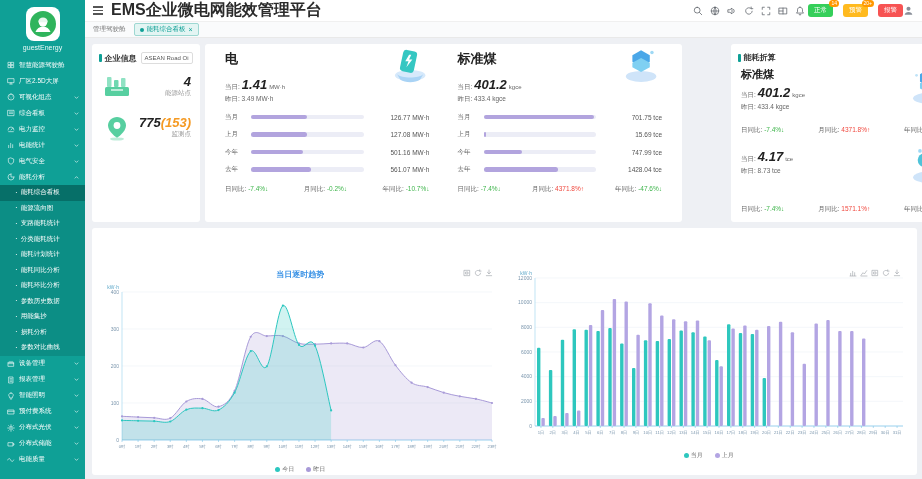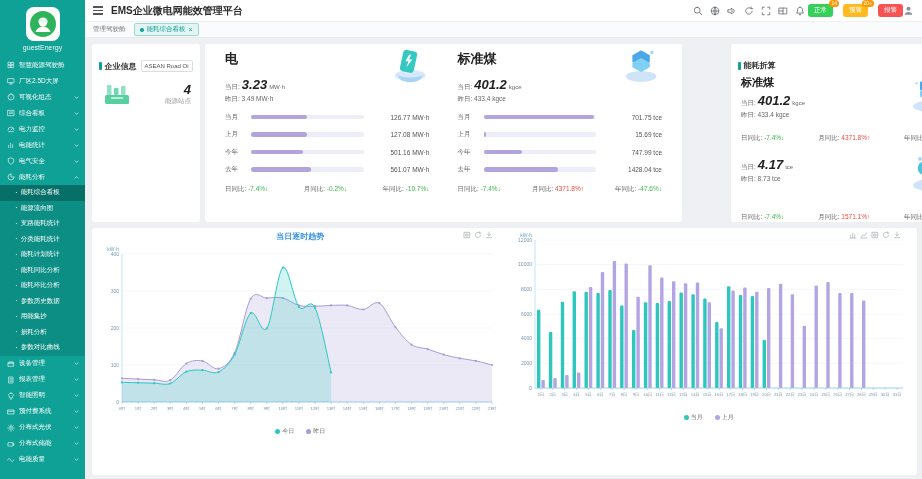--- a/index.html
+++ b/index.html
@@ -12,37 +12,37 @@
   .menu-item{height:16px;display:flex;align-items:center;gap:4px;padding:0 5px 0 7px;font-size:6.5px;cursor:pointer;}
   .menu-item .lbl{flex:1;white-space:nowrap;overflow:hidden;}
   .submenu-item{height:15.5px;display:flex;align-items:center;padding:0 4px 0 15px;font-size:6.5px;background:#0c8e85;cursor:pointer;}
   .submenu-item .dot{margin-right:3px;font-size:8px;line-height:6px;}
   .submenu-item.active{background:#066f68;}
   .submenu-item .lbl{white-space:nowrap;overflow:hidden;}
   
   .header{position:absolute;left:85px;top:0;width:837px;height:22px;background:#fff;display:flex;align-items:center;padding:0 8px;box-sizing:border-box;border-bottom:1px solid #f0f0f0;}
   .burger{display:flex;flex-direction:column;gap:2px;margin-right:8px;cursor:pointer;}
   .burger i{display:block;width:10px;height:1.5px;background:#555;}
-  .htitle{font-size:10px;font-weight:bold;color:#2b2b2b;}
+  .htitle{font-size:16px;font-weight:bold;color:#2b2b2b;}
   .hspacer{flex:1;}
   .hicons{display:flex;align-items:center;gap:7px;}
   .pill{position:relative;font-size:6.5px;color:#fff;border-radius:3px;padding:2px 6px;margin-left:3px;cursor:pointer;}
   .pill .sup{position:absolute;top:-4px;right:-6px;background:#ff9800;color:#fff;font-size:5px;border-radius:5px;padding:0 2px;line-height:7px;}
   .pill.green{background:#35cf5a;}
   .pill.amber{background:#ffba1f;}
   .pill.red{background:#f75353;}
   
   .tabbar{position:absolute;left:85px;top:22px;width:837px;height:16px;background:#fafbfc;border-bottom:1px solid #e9e9e9;display:flex;align-items:center;gap:8px;padding:0 8px;box-sizing:border-box;}
   .tab{font-size:6.5px;color:#777;cursor:pointer;}
   .tab.active{background:#e3f5f3;border:1px solid #9ed8d2;border-radius:2px;color:#0fa096;padding:1px 5px;display:flex;align-items:center;gap:3px;}
   .tab.active .tdot{width:4px;height:4px;border-radius:50%;background:#0fa096;}
   .tab.active .x{color:#0fa096;font-size:7px;cursor:pointer;}
   
   .panel{position:absolute;background:#fff;border-radius:3px;box-sizing:border-box;}
-  .phead{display:flex;align-items:center;padding:16px 7px 2px;}
+  .phead{display:flex;align-items:center;padding:8px 7px 2px;}
   .pbar{width:2.5px;height:8px;background:#0fa096;margin-right:3px;border-radius:1px;}
   .ptitle{font-size:8px;font-weight:bold;color:#333;}
   #p-enterprise{left:92px;top:44px;width:108px;height:178px;}
   #p-subenergy{left:205px;top:44px;width:477px;height:178px;}
   #p-conversion{left:687px;top:44px;width:230px;height:178px;margin-left:44px;}
   #p-trend{left:92px;top:228px;width:825px;height:247px;}
   
   .selector{border:1px solid #ddd;border-radius:2px;font-size:6px;color:#555;padding:2px 3px;margin-left:4px;flex:1;white-space:nowrap;overflow:hidden;cursor:pointer;}
   .stat-row{display:flex;align-items:center;padding:7px 9px;}
   .stat-txt{flex:1;text-align:right;}
@@ -71,21 +71,21 @@
   .csec{flex:1;display:flex;flex-direction:column;padding:2px 10px 9px;position:relative;}
   .cname{font-size:11px;font-weight:bold;color:#222;}
   .cicon{position:absolute;right:10px;top:0;}
   .cratios{margin-top:auto;display:flex;justify-content:space-between;font-size:6.5px;color:#666;}
   
   .trend-head-right{margin-left:auto;display:flex;align-items:center;gap:5px;}
   .tbtn{border:1px solid #d9d9d9;background:#fff;border-radius:2px;font-size:6.5px;color:#4a90d9;padding:2px 7px;cursor:pointer;font-family:inherit;}
   .tbtn.active{background:#e8f4ff;border-color:#6db1e8;color:#2f86d4;}
   .tselect{border:1px solid #d9d9d9;border-radius:2px;width:88px;padding:2px 5px;font-size:6.5px;color:#555;display:flex;align-items:center;justify-content:space-between;cursor:pointer;background:#fff;}
   .charts{display:flex;padding:0 4px;}
-  .chart-box{flex:1;position:relative;}
+  .chart-box{flex:1;position:relative;margin-top:38px;}
   .chart-title{text-align:center;font-size:8px;font-weight:bold;color:#3d94e6;margin-top:3px;}
   .chart-tools{position:absolute;right:12px;top:3px;display:flex;gap:3px;}
   .chart-tools svg{cursor:pointer;}
   .legend{display:flex;justify-content:center;gap:12px;font-size:6px;color:#666;margin-top:1px;}
   .legend .li{display:flex;align-items:center;gap:2px;cursor:pointer;}
   .legend .ldot{width:5px;height:5px;border-radius:50%;}
 </style>
 </head>
 <body>
 
@@ -344,34 +344,45 @@
             <rect x="6" y="4" width="4.5" height="10" rx="1" fill="#8fe2c3"></rect>
             <rect x="13" y="7" width="4.5" height="7" rx="1" fill="#6fd8b0"></rect>
             <rect x="20" y="5" width="4.5" height="9" rx="1" fill="#8fe2c3"></rect>
             <path d="M10,17h12" stroke="#fff" stroke-width="1.2" fill="none"></path>
           </svg>
           <div class="stat-txt">
             <div class="stat-num">4</div>
             <div class="stat-lbl">能源站点</div>
           </div>
         </div>
+        <div class="stat-row">
+          <svg width="32" height="27" viewBox="0 0 32 27">
+            <path d="M16,3c-5,0-9,3.8-9,8.6c0,6.4,9,12.4,9,12.4s9-6,9-12.4C25,6.8,21,3,16,3z" fill="#57cfa0"></path>
+            <circle cx="16" cy="11.5" r="3.4" fill="#fff"></circle>
+            <ellipse cx="16" cy="25" rx="7" ry="1.6" fill="#bdecd9"></ellipse>
+          </svg>
+          <div class="stat-txt">
+            <div class="stat-num">775<span class="stat-extra">(153)</span></div>
+            <div class="stat-lbl">监测点</div>
+          </div>
+        </div>
       </div>
   </section>
 
   <section class="panel" id="p-subenergy">
     <div class="cols" id="se-cols">
         <div class="col">
           <div class="sec-title">电</div>
           <div class="sec-icon"><svg width="44" height="37" viewBox="0 0 40 34">
               <ellipse cx="22" cy="27" rx="14" ry="5" fill="#d6e9fb"></ellipse>
               <path d="M10,26c4,4,20,4,24,0l-3,5c-4,3-14,3-18,0z" fill="#a9d3f5"></path>
               <rect x="14" y="4" width="13" height="20" rx="3" fill="#35c7c2" transform="rotate(12 20 14)"></rect>
               <path d="M21,8l-3.5,6h3l-2,5.5l5.5-7h-3l2-4.5z" fill="#fff"></path>
             </svg></div>
-          <div class="tline"><span>当日:</span><span class="tbig">3.23</span><span class="tunit">MW·h</span></div>
+          <div class="tline"><span>当日:</span><span class="tbig">1.41</span><span class="tunit">MW·h</span></div>
           <div class="yline">昨日: 3.49 MW·h</div>
           <div style="margin-top: 6px;">
             <div class="bar-row">
               <span class="bl">当月</span>
               <span class="track">
                 <span class="fill" style="width: 50%;"></span>
               </span>
               <span class="bv">126.77 MW·h</span>
             </div>
             <div class="bar-row">

